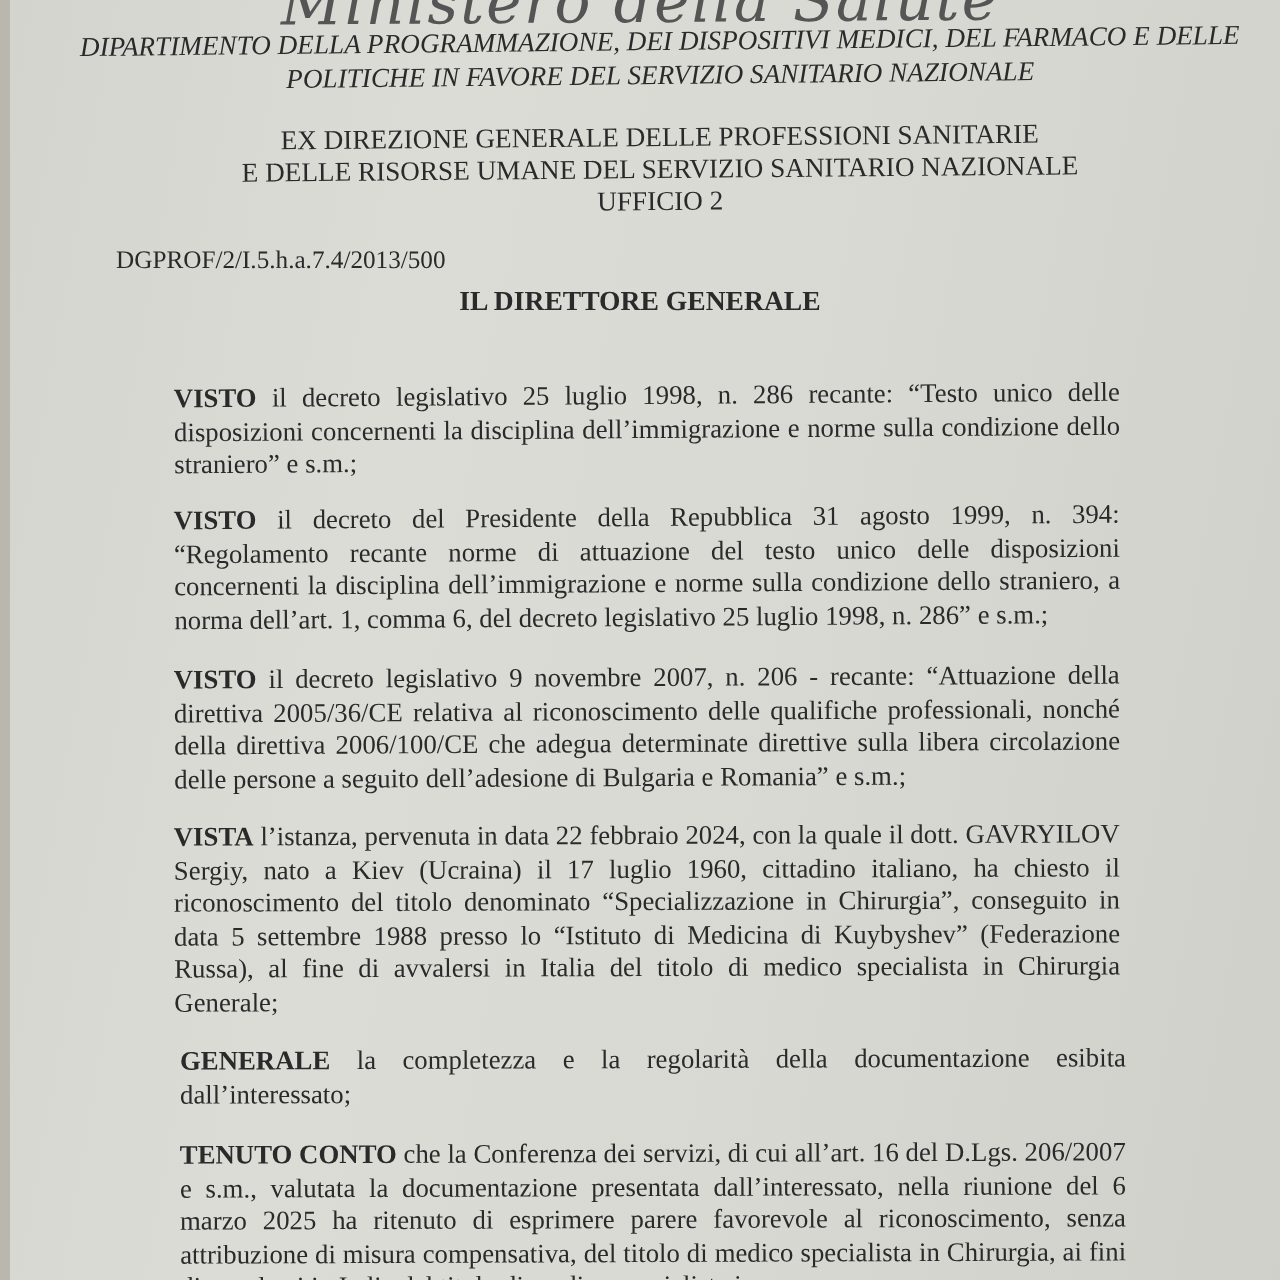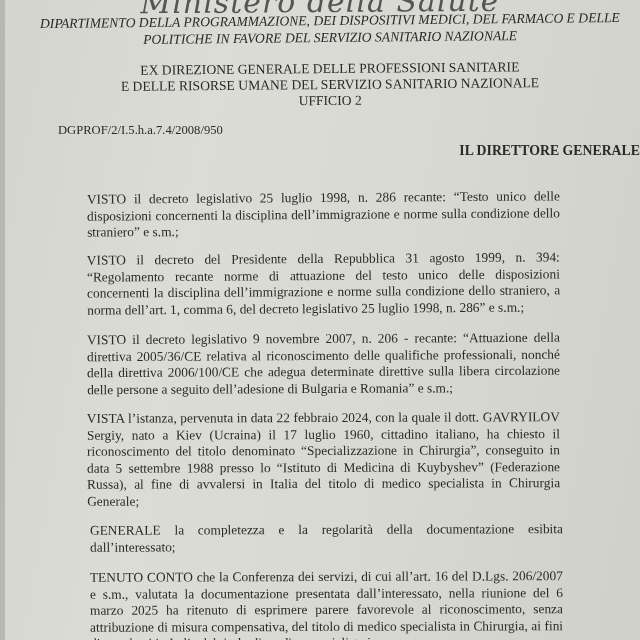--- a/index.html
+++ b/index.html
@@ -18,28 +18,28 @@
   .dept {
     position: absolute; top: 12px; left: 40px; width: 580px; text-align: center;
     font-style: italic; font-size: 13.6px; line-height: 17px; transform: rotate(-0.6deg);
   }
   .exdir {
     position: absolute; top: 61px; left: 70px; width: 520px; text-align: center;
     font-size: 13.6px; line-height: 16px; transform: rotate(-0.5deg);
   }
   .protocol { position: absolute; top: 123px; left: 58px; font-size: 12.6px; }
   .director {
-    position: absolute; top: 143px; left: 0; width: 640px; text-align: right;
+    position: absolute; top: 143px; left: 0; width: 640px; text-align: center;
     font-weight: bold; font-size: 13.8px;
   }
   .para {
     position: absolute; left: 87px; width: 473px;
     font-size: 13.4px; line-height: 16.6px; text-align: justify;
   }
-  .para b { font-weight: normal; }
+  .para b { font-weight: bold; }
   .p1 { top: 190px; transform: rotate(-0.4deg); }
   .p2 { top: 251px; transform: rotate(-0.4deg); }
   .p3 { top: 331px; transform: rotate(-0.3deg); }
   .p4 { top: 410px; transform: rotate(-0.2deg); }
   .p5 { top: 522px; transform: rotate(-0.2deg); left: 90px; }
   .p6 { top: 569px; transform: rotate(-0.2deg); left: 90px; }
 </style>
 </head>
 <body>
 
@@ -51,21 +51,21 @@
   <div>DIPARTIMENTO DELLA PROGRAMMAZIONE, DEI DISPOSITIVI MEDICI, DEL FARMACO E DELLE</div>
   <div>POLITICHE IN FAVORE DEL SERVIZIO SANITARIO NAZIONALE</div>
 </div>
 
 <div class="exdir">
   <div>EX DIREZIONE GENERALE DELLE PROFESSIONI SANITARIE</div>
   <div>E DELLE RISORSE UMANE DEL SERVIZIO SANITARIO NAZIONALE</div>
   <div>UFFICIO 2</div>
 </div>
 
-<div class="protocol">DGPROF/2/I.5.h.a.7.4/2008/950</div>
+<div class="protocol">DGPROF/2/I.5.h.a.7.4/2013/500</div>
 
 <div class="director">IL DIRETTORE GENERALE</div>
 
 <div class="para p1"><b>VISTO</b><span> il decreto legislativo 25 luglio 1998, n. 286 recante: “Testo unico delle disposizioni concernenti la disciplina dell’immigrazione e norme sulla condizione dello straniero” e s.m.;</span></div>
 
 <div class="para p2"><b>VISTO</b><span> il decreto del Presidente della Repubblica 31 agosto 1999, n. 394: “Regolamento recante norme di attuazione del testo unico delle disposizioni concernenti la disciplina dell’immigrazione e norme sulla condizione dello straniero, a norma dell’art. 1, comma 6, del decreto legislativo 25 luglio 1998, n. 286” e s.m.;</span></div>
 
 <div class="para p3"><b>VISTO</b><span> il decreto legislativo 9 novembre 2007, n. 206 - recante: “Attuazione della direttiva 2005/36/CE relativa al riconoscimento delle qualifiche professionali, nonché della direttiva 2006/100/CE che adegua determinate direttive sulla libera circolazione delle persone a seguito dell’adesione di Bulgaria e Romania” e s.m.;</span></div>
 
 <div class="para p4"><b>VISTA</b><span> l’istanza, pervenuta in data 22 febbraio 2024, con la quale il dott. GAVRYILOV Sergiy, nato a Kiev (Ucraina) il 17 luglio 1960, cittadino italiano, ha chiesto il riconoscimento del titolo denominato “Specializzazione in Chirurgia”, conseguito in data 5 settembre 1988 presso lo “Istituto di Medicina di Kuybyshev” (Federazione Russa), al fine di avvalersi in Italia del titolo di medico specialista in Chirurgia Generale;</span></div>

